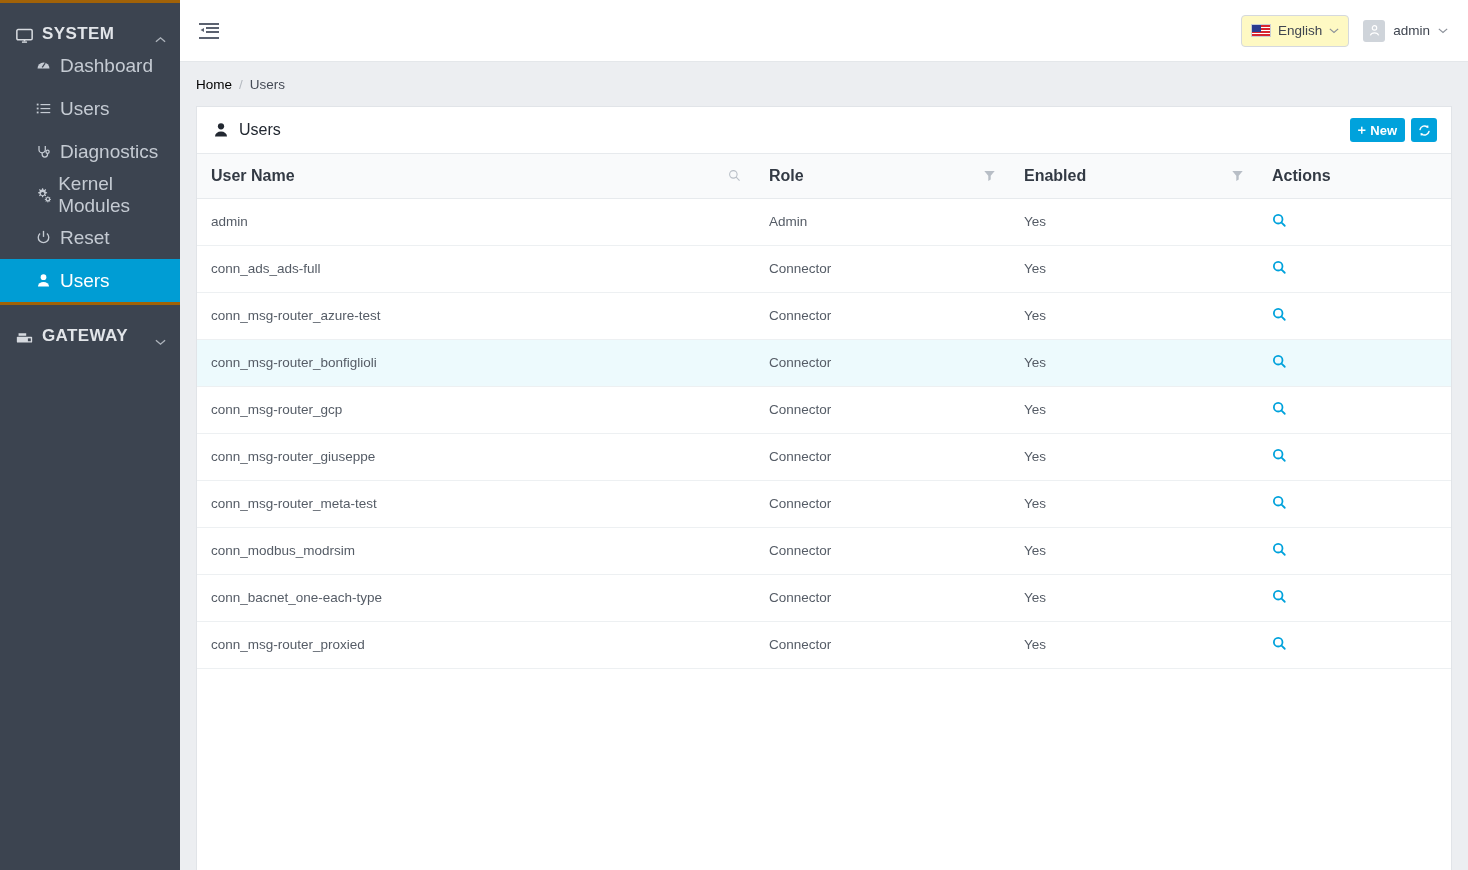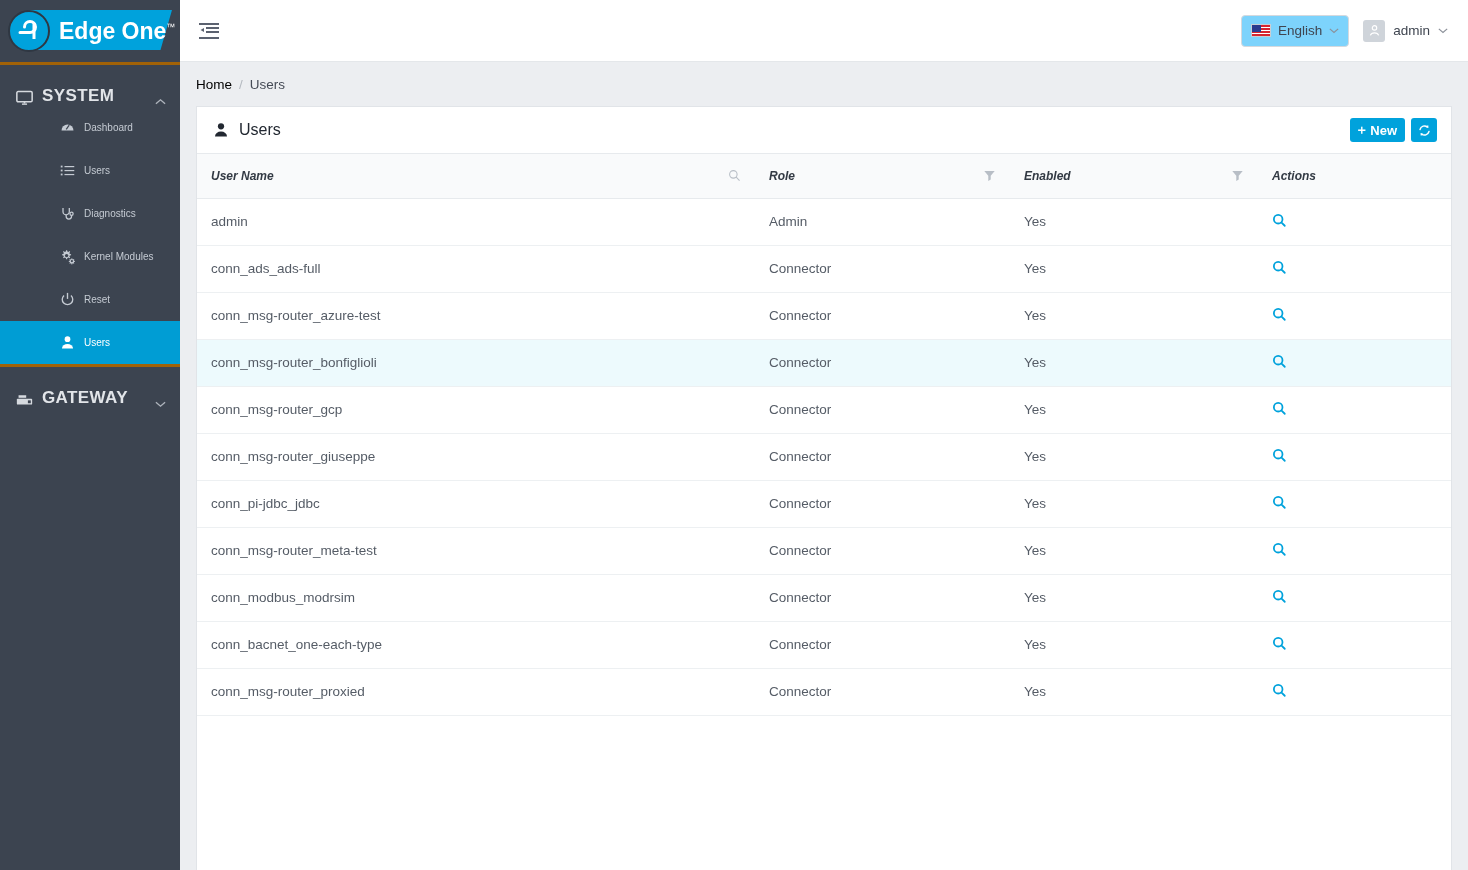--- a/index.html
+++ b/index.html
@@ -63,22 +63,22 @@
     border-top: 3px solid #a16207;
   }
   .nav-section .ico { width: 26px; display:flex; align-items:center; color:#d6dadf; }
   .nav-section .chev {
     position: absolute; right: 14px; color: #aeb4bc; font-size: 11px;
   }
   .nav-item {
     display: flex; align-items: center;
     height: 43px;
     color: #c5cbd3;
-    font-size: 10px;
-    padding-left: 60px;
+    font-size: 19px;
+    padding-left: 36px;
     cursor: pointer;
   }
   .nav-item .ico { width: 24px; display:flex; align-items:center; color:#c5cbd3; }
   .nav-item.active { background: #009dd4; color: #ffffff; }
   .nav-item.active .ico { color: #ffffff; }
 
   svg { display: block; }
 
   
   .main { flex: 1 1 auto; display: flex; flex-direction: column; min-width: 0; background:#eceef1; }
@@ -94,21 +94,21 @@
     width: 30px; height: 30px;
     display: flex; align-items: center; justify-content: center;
     cursor: pointer; color: #5b6270;
   }
   .topbar-right { margin-left: auto; display: flex; align-items: center; gap: 10px; }
   .lang-btn {
     display: flex; align-items: center; gap: 7px;
     border: 1px solid #d5d9de; border-radius: 4px;
     height: 32px; padding: 0 9px;
     font-size: 13.5px; color: #3f4550; cursor: pointer;
-    background: #7dd3fc;
+    background: #fef9c3;
   }
   .flag {
     width: 20px; height: 13px; border: 1px solid #c9ced4;
     background:
       linear-gradient(to bottom,
         #d7252f 0 14.3%, #fff 14.3% 28.6%, #d7252f 28.6% 42.9%,
         #fff 42.9% 57.2%, #d7252f 57.2% 71.5%, #fff 71.5% 85.8%, #d7252f 85.8% 100%);
     position: relative;
   }
   .flag::before {
@@ -170,26 +170,25 @@
     background: #00a2dc; color: #fff; border: none; border-radius: 3px;
     height: 24px; width: 26px;
     display: flex; align-items: center; justify-content: center;
     cursor: pointer;
   }
 
   table { width: 100%; border-collapse: collapse; table-layout: fixed; }
   thead th {
     background: #f9fafb;
     height: 44px;
-    font-size: 12px; font-weight: bold; color: #333a44;
+    font-size: 16px; font-weight: bold; color: #333a44;
     text-align: left;
     border-bottom: 1px solid #e7eaed;
     padding: 0 14px;
     position: relative;
-    font-style: italic;
   }
   th .hdr { display: flex; align-items: center; width: 100%; }
   th .hdr-tool { margin-left: auto; color: #b8bec6; cursor: pointer; display: flex; }
   tbody td {
     height: 47px;
     font-size: 13.5px; color: #555c66;
     border-bottom: 1px solid #edf0f2;
     padding: 0 14px;
     vertical-align: middle;
   }
@@ -199,30 +198,20 @@
   .col-role { width: 255px; }
   .col-enabled { width: 248px; }
   .col-actions { width: auto; }
 </style>
 </head>
 <body>
 
 <div class="app">
 
   <aside class="sidebar">
-    <div class="brand">
-      <div class="brand-banner"></div>
-      <div class="brand-logo">
-        <svg width="26" height="26" viewBox="0 0 26 26" aria-hidden="true">
-          <path d="M4 14.5 h10 a5.5 5.5 0 1 0 -5.5 -5.5" fill="none" stroke="#ffffff" stroke-width="3" stroke-linecap="round"></path>
-          <rect x="16.5" y="5" width="3" height="16" fill="#ffffff"></rect>
-        </svg>
-      </div>
-      <div class="brand-text"><span>Edge One</span><span class="brand-tm">™</span></div>
-    </div>
 
     <div class="nav-section">
       <span class="ico">
         <svg width="17" height="17" viewBox="0 0 20 20">
             <rect x="1" y="3" width="18" height="12" rx="1.5" fill="none" stroke="currentColor" stroke-width="1.8"></rect>
             <rect x="7" y="17" width="6" height="1.6" fill="currentColor"></rect>
             <rect x="9" y="15" width="2" height="2" fill="currentColor"></rect>
           </svg>
       </span>
       <span>SYSTEM</span>
@@ -515,31 +504,20 @@
                   <td>Connector</td>
                   <td>Yes</td>
                   <td><span class="act-icon">
                       <svg width="15" height="15" viewBox="0 0 16 16">
                         <circle cx="6.6" cy="6.6" r="4.6" fill="none" stroke="currentColor" stroke-width="1.9"></circle>
                         <line x1="10.2" y1="10.2" x2="13.6" y2="13.6" stroke="currentColor" stroke-width="1.9" stroke-linecap="round"></line>
                       </svg>
                     </span></td>
                 </tr>
                 <tr>
-                  <td>conn_pi-jdbc_jdbc</td>
-                  <td>Connector</td>
-                  <td>Yes</td>
-                  <td><span class="act-icon">
-                      <svg width="15" height="15" viewBox="0 0 16 16">
-                        <circle cx="6.6" cy="6.6" r="4.6" fill="none" stroke="currentColor" stroke-width="1.9"></circle>
-                        <line x1="10.2" y1="10.2" x2="13.6" y2="13.6" stroke="currentColor" stroke-width="1.9" stroke-linecap="round"></line>
-                      </svg>
-                    </span></td>
-                </tr>
-                <tr>
                   <td>conn_msg-router_meta-test</td>
                   <td>Connector</td>
                   <td>Yes</td>
                   <td><span class="act-icon">
                       <svg width="15" height="15" viewBox="0 0 16 16">
                         <circle cx="6.6" cy="6.6" r="4.6" fill="none" stroke="currentColor" stroke-width="1.9"></circle>
                         <line x1="10.2" y1="10.2" x2="13.6" y2="13.6" stroke="currentColor" stroke-width="1.9" stroke-linecap="round"></line>
                       </svg>
                     </span></td>
                 </tr>

